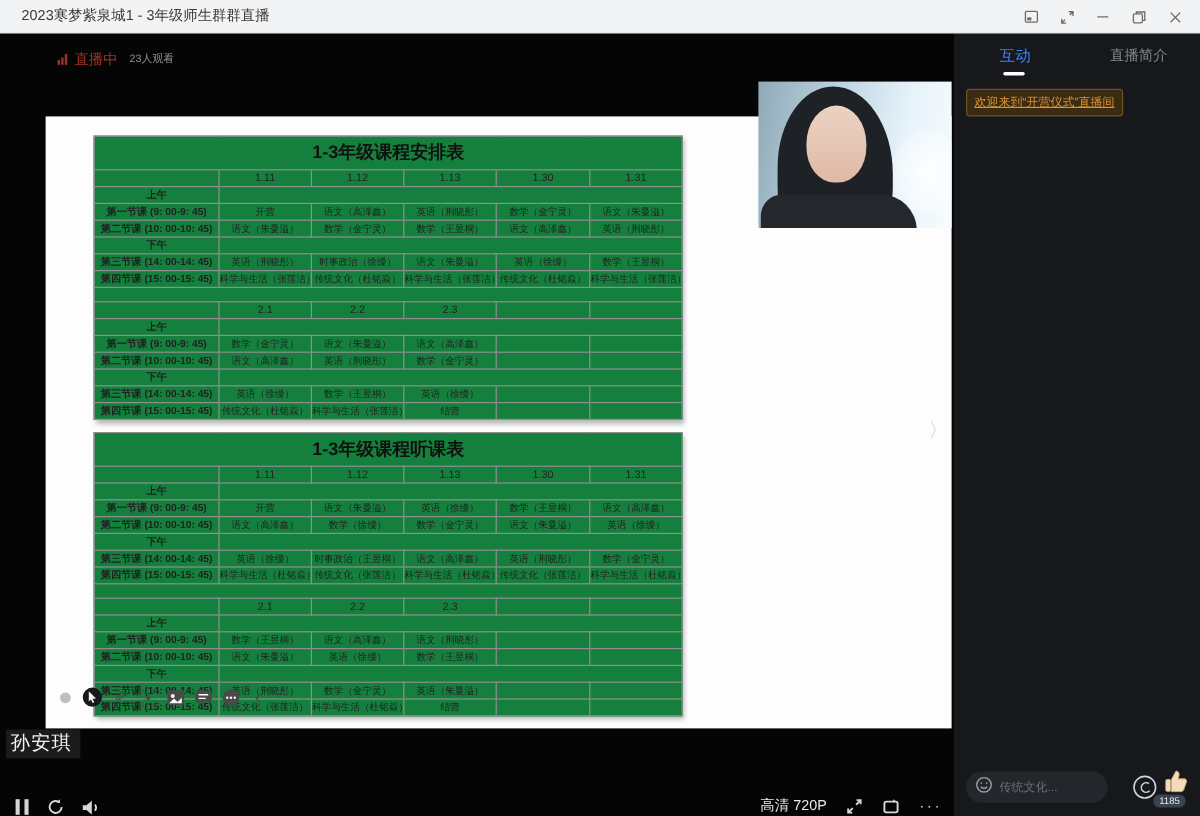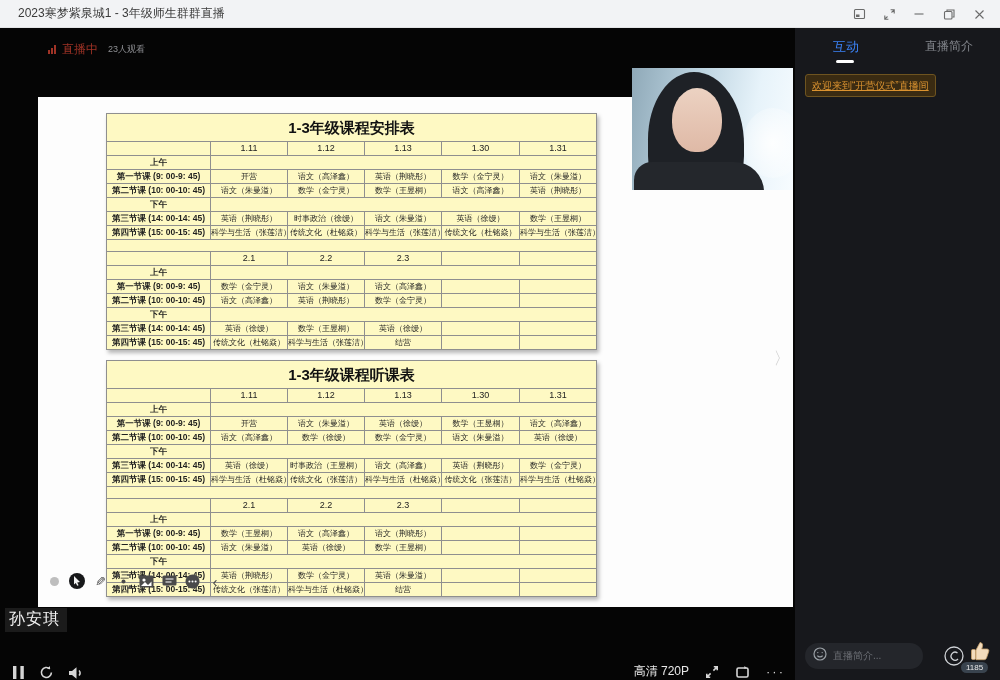--- a/index.html
+++ b/index.html
@@ -21,21 +21,21 @@
   
   .live-row { position:absolute; left:48px; top:13px; display:flex; align-items:center; gap:6px; }
   .live-bars { display:flex; align-items:flex-end; gap:1px; height:9px; }
   .live-bars i { display:block; width:2px; background:#a03326; }
   .live-label { font-size:12px; color:#a03326; }
   .viewers { font-size:9px; color:#8f9094; margin-left:4px; }
 
   
   .slide { position:absolute; left:38px; top:69px; width:755px; height:510px; background:#fdfdfd; }
 
-  table.sched { border-collapse:collapse; width:490px; table-layout:fixed; background:#fef9c3; box-shadow:2px 3px 4px rgba(0,0,0,0.28); position:absolute; left:20px;margin-left:28px; }
+  table.sched { border-collapse:collapse; width:490px; table-layout:fixed; background:#15803d; box-shadow:2px 3px 4px rgba(0,0,0,0.28); position:absolute; left:20px; }
   #table0 { top:16px; } #table1 { top:263px; }
   .sched td { border:1px solid #8f8f8f; height:13px; padding:0; text-align:center; font-size:8px; color:#1f1f1f; white-space:nowrap; line-height:13px; overflow:visible; }
   .sched .t-title { font-size:15px; font-weight:bold; height:27px; line-height:27px; color:#111; }
   .sched .hdr td { font-size:9px; height:14px; color:#222; }
   .sched .lab { font-weight:bold; font-size:8.5px; }
   .sched .spacer td { height:12px; }
 
   
   .annot { position:absolute; left:8px; top:476px; display:flex; align-items:center; gap:7px; }
   .annot .a-ic { width:16px; height:16px; display:flex; align-items:center; justify-content:center; color:#454545; font-size:12px; }
@@ -477,21 +477,21 @@
 
       <div class="chat-input">
         <span class="ic-emoji">
           <svg width="14" height="14" viewBox="0 0 14 14">
               <circle cx="7" cy="7" r="6"></circle>
               <circle cx="4.8" cy="5.6" r="0.7" fill="#9aa0a6" stroke="none"></circle>
               <circle cx="9.2" cy="5.6" r="0.7" fill="#9aa0a6" stroke="none"></circle>
               <path d="M4.4 8.6 a3.2 3.2 0 0 0 5.2 0"></path>
             </svg>
         </span>
-        <span class="ph">直播简介...</span>
+        <span class="ph">传统文化...</span>
       </div>
 
       <span class="sticker">
         <svg width="22" height="22" viewBox="0 0 22 22">
             <circle cx="11" cy="11" r="9"></circle>
             <path d="M14.5 8 a4 4 0 1 0 0.5 6"></path>
           </svg>
       </span>
 
       <span class="like-wrap">

